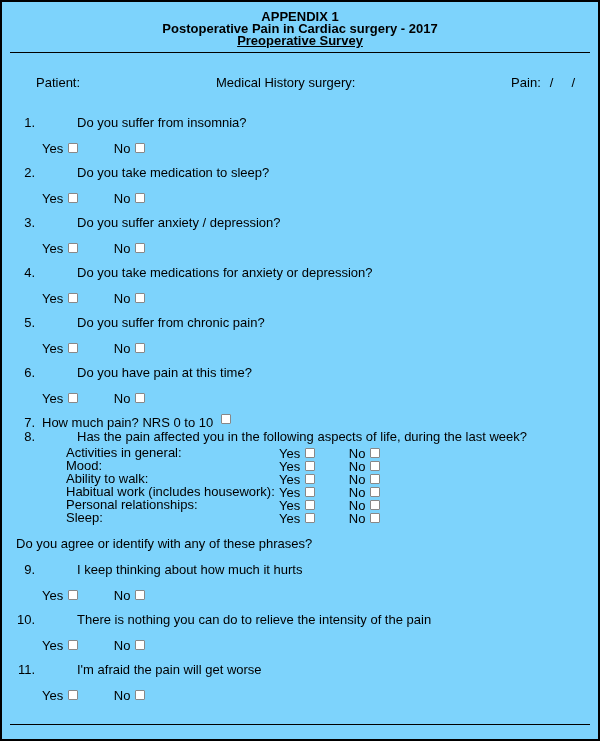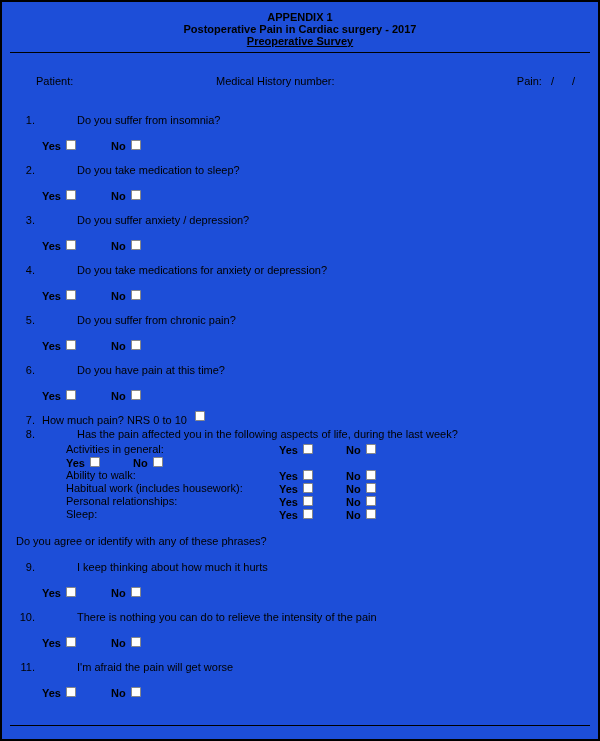--- a/index.html
+++ b/index.html
@@ -1,19 +1,19 @@
 <!DOCTYPE html>
 <html><head>
 <meta charset="utf-8">
 <style>
   html, body { margin: 0; padding: 0; background: #fff; }
   .page {
     width: 600px; height: 741px; box-sizing: border-box;
-    border: 2px solid #000; background: #1d4ed8; position: relative;
-    font-family: "Liberation Sans", sans-serif; font-size: 11px; color: #000;
+    border: 2px solid #000; background: #7dd3fc; position: relative;
+    font-family: "Liberation Sans", sans-serif; font-size: 13px; color: #000;
     overflow: hidden;
   }
   .header { text-align: center; padding-top: 9px; font-weight: bold; line-height: 12px; }
   .header .subtitle { text-decoration: underline; }
   .top-rule { border: 0; border-top: 1px solid #000; margin: 5px 8px 0 8px; }
   .bottom-rule { position: absolute; left: 8px; right: 8px; bottom: 8px; border: 0; border-top: 1px solid #000; }
 
   .info-row { display: flex; align-items: flex-start; margin: 22px 14px 0 14px; padding-left: 20px; }
   .info-patient { width: 180px; }
   .info-history { flex: 1; }
@@ -21,21 +21,21 @@
   .info-date .slash { display: inline-block; margin: 0 9px; }
 
   .content { padding: 0 14px; }
 
   .qblock { margin-top: 0; }
   .q-line { display: flex; margin-top: 0; line-height: 14px; }
   .q-num { width: 19px; text-align: right; margin-right: 7px; flex: 0 0 auto; }
   .q-text { flex: 1; padding-left: 35px; }
 
   .yn-line { margin: 11px 0 11px 26px; line-height: 14px; height: 14px; }
-  .yn-label { vertical-align: middle; font-weight: bold; }
+  .yn-label { vertical-align: middle; }
   .yn-label.no { margin-left: 12px; padding-left: 20px; }
   .checkbox {
     display: inline-block; width: 10px; height: 10px; box-sizing: border-box;
     border: 1px solid #888; background: #fff; vertical-align: middle;
     margin-left: 5px; margin-top: -2px; border-radius: 1px;
   }
   .q7-line { margin-top: 0; }
   .q7-line .checkbox { margin-left: 8px; }
 
   .section-line { margin: 13px 0 12px 0; line-height: 14px; }
@@ -56,21 +56,21 @@
 
   <div class="header">
     <div>APPENDIX 1</div>
     <div>Postoperative Pain in Cardiac surgery - 2017</div>
     <div class="subtitle">Preoperative Survey</div>
   </div>
   <hr class="top-rule">
 
   <div class="info-row">
     <span class="info-patient">Patient:</span>
-    <span class="info-history">Medical History number:</span>
+    <span class="info-history">Medical History surgery:</span>
     <span class="info-date"><span>Pain:</span><span class="slash">/</span><span class="slash">/</span></span>
   </div>
 
   <div class="content">
 
     <div class="qblock first-q">
       <div class="q-line">
         <span class="q-num">1.</span>
         <span class="q-text">Do you suffer from insomnia?</span>
       </div>
@@ -151,20 +151,21 @@
       </div>
       <div class="q8-items">
         <div class="q8-row">
           <span class="q8-label">Activities in general:</span>
           <span class="q8-yn">
             <span class="yn-label">Yes</span><span class="checkbox"></span>
             <span class="yn-label no">No</span><span class="checkbox"></span>
           </span>
         </div>
         <div class="q8-row">
+          <span class="q8-label">Mood:</span>
           <span class="q8-yn">
             <span class="yn-label">Yes</span><span class="checkbox"></span>
             <span class="yn-label no">No</span><span class="checkbox"></span>
           </span>
         </div>
         <div class="q8-row">
           <span class="q8-label">Ability to walk:</span>
           <span class="q8-yn">
             <span class="yn-label">Yes</span><span class="checkbox"></span>
             <span class="yn-label no">No</span><span class="checkbox"></span>

